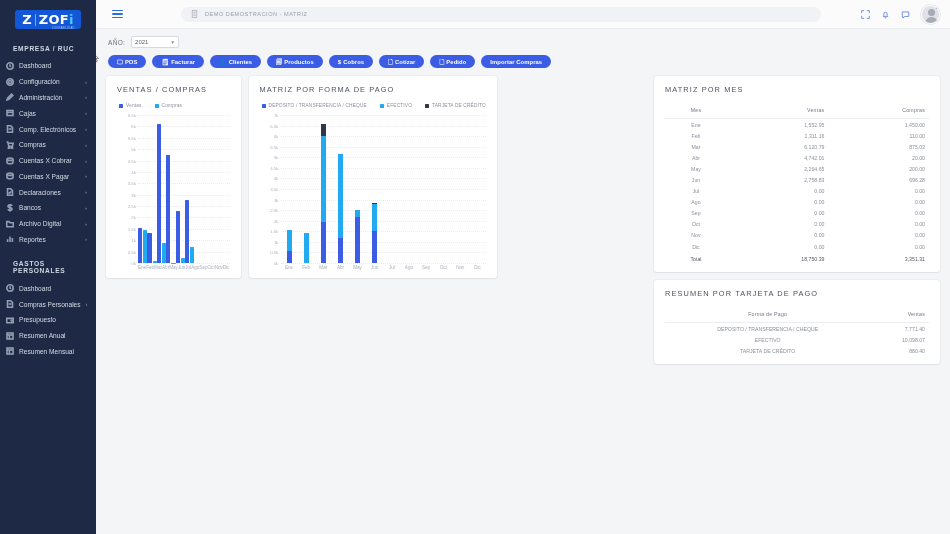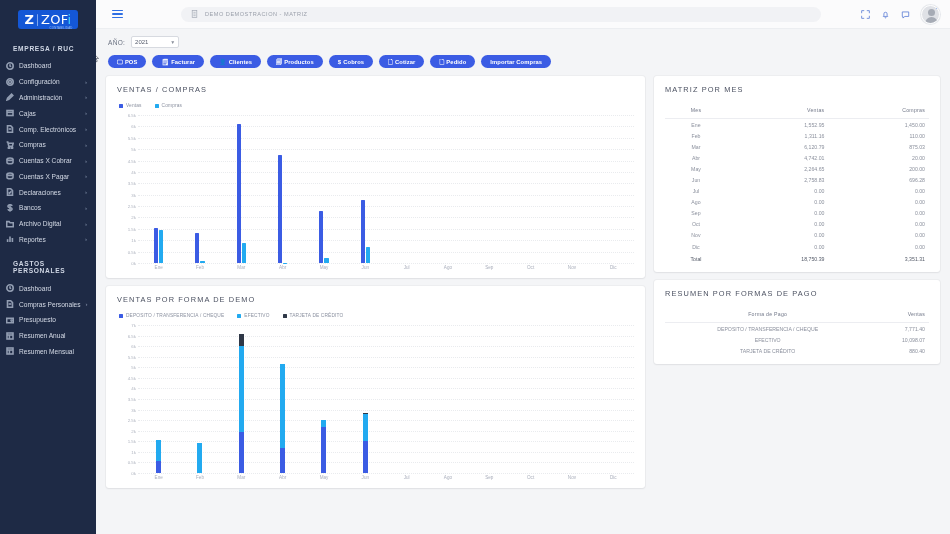--- a/index.html
+++ b/index.html
@@ -31,21 +31,21 @@
     align-items: center;
     gap: 3px;
     position: relative;
   }
   .logo .z {
     color: #ffffff; font-weight: bold; font-size: 13px;
     font-family: "DejaVu Sans", sans-serif; line-height: 1;
   }
   .logo .bar { width:1px; height:12px; background:#7ea8f0; }
   .logo .zofi {
-    color: #ffffff; font-weight: normal; font-size: 13px; letter-spacing: .3px;
+    color: #ffffff; font-weight: bold; font-size: 13px; letter-spacing: .3px;
     font-family: "DejaVu Sans", sans-serif; line-height: 1;
   }
   .logo .zofi .dot { color: #3fd0ff; }
   .logo .sub {
     position:absolute; bottom:-1px; right:6px;
     font-size: 2.8px; color:#9fc0f5; letter-spacing:.2px;
   }
 
   .side-head {
     color: #cfd6e4;
@@ -149,21 +149,21 @@
     gap: 2px;
     font-size: 5.8px;
     font-weight: bold;
     cursor: pointer;
     white-space: nowrap;
     letter-spacing: .1px;
   }
   .pbtn .bi { font-size:6px; line-height:1; }
 
   .panels { display: flex; gap: 9px; padding: 8px 10px 0 10px; align-items: flex-start; }
-  .col-left { flex: 1 1 auto; min-width: 0; display:flex; flex-direction:column; gap: 8px; }
+  .col-left { flex: 1 1 auto; min-width: 0; display:flex; flex-direction:row; gap: 8px; }
   .col-right { flex: 0 0 286px; display:flex; flex-direction:column; gap: 8px; }
 
   .card {
     background: #fff;
     border-radius: 3px;
     box-shadow: 0 1px 2px rgba(16,24,40,.06), 0 0 0 1px rgba(16,24,40,.03);
     padding: 9px 11px 8px 11px;
   }
   .card-title {
     font-size: 7.4px;
@@ -613,21 +613,21 @@
                 <span class="xt">Jul</span>
                 <span class="xt">Ago</span>
                 <span class="xt">Sep</span>
                 <span class="xt">Oct</span>
                 <span class="xt">Nov</span>
                 <span class="xt">Dic</span>
               </div>
           </section>
 
           <section class="card">
-            <div class="card-title">VENTAS POR FORMA DE DEMO</div>
+            <div class="card-title">MATRIZ POR FORMA DE PAGO</div>
             <div class="legend" id="legend1">
                 <div class="li">
                   <span class="sw" style="background:#3b5ce4"></span>
                   <span class="lt">DEPOSITO / TRANSFERENCIA / CHEQUE</span>
                 </div>
                 <div class="li">
                   <span class="sw" style="background:#22aaf0"></span>
                   <span class="lt">EFECTIVO</span>
                 </div>
                 <div class="li">
@@ -812,21 +812,21 @@
                   <tr class="total">
                     <td class="c">Total</td>
                     <td class="">18,750.39</td>
                     <td class="">3,351.31</td>
                   </tr>
                 </tbody>
             </table>
           </section>
 
           <section class="card">
-            <div class="card-title">RESUMEN POR FORMAS DE PAGO</div>
+            <div class="card-title">RESUMEN POR TARJETA DE PAGO</div>
             <table>
               <thead>
                   <tr id="t1head">
                     <th class="c">Forma de Pago</th>
                     <th class="">Ventas</th>
                   </tr>
                 </thead>
               <tbody id="t1body">
                   <tr>
                     <td class="c">DEPOSITO / TRANSFERENCIA / CHEQUE</td>

